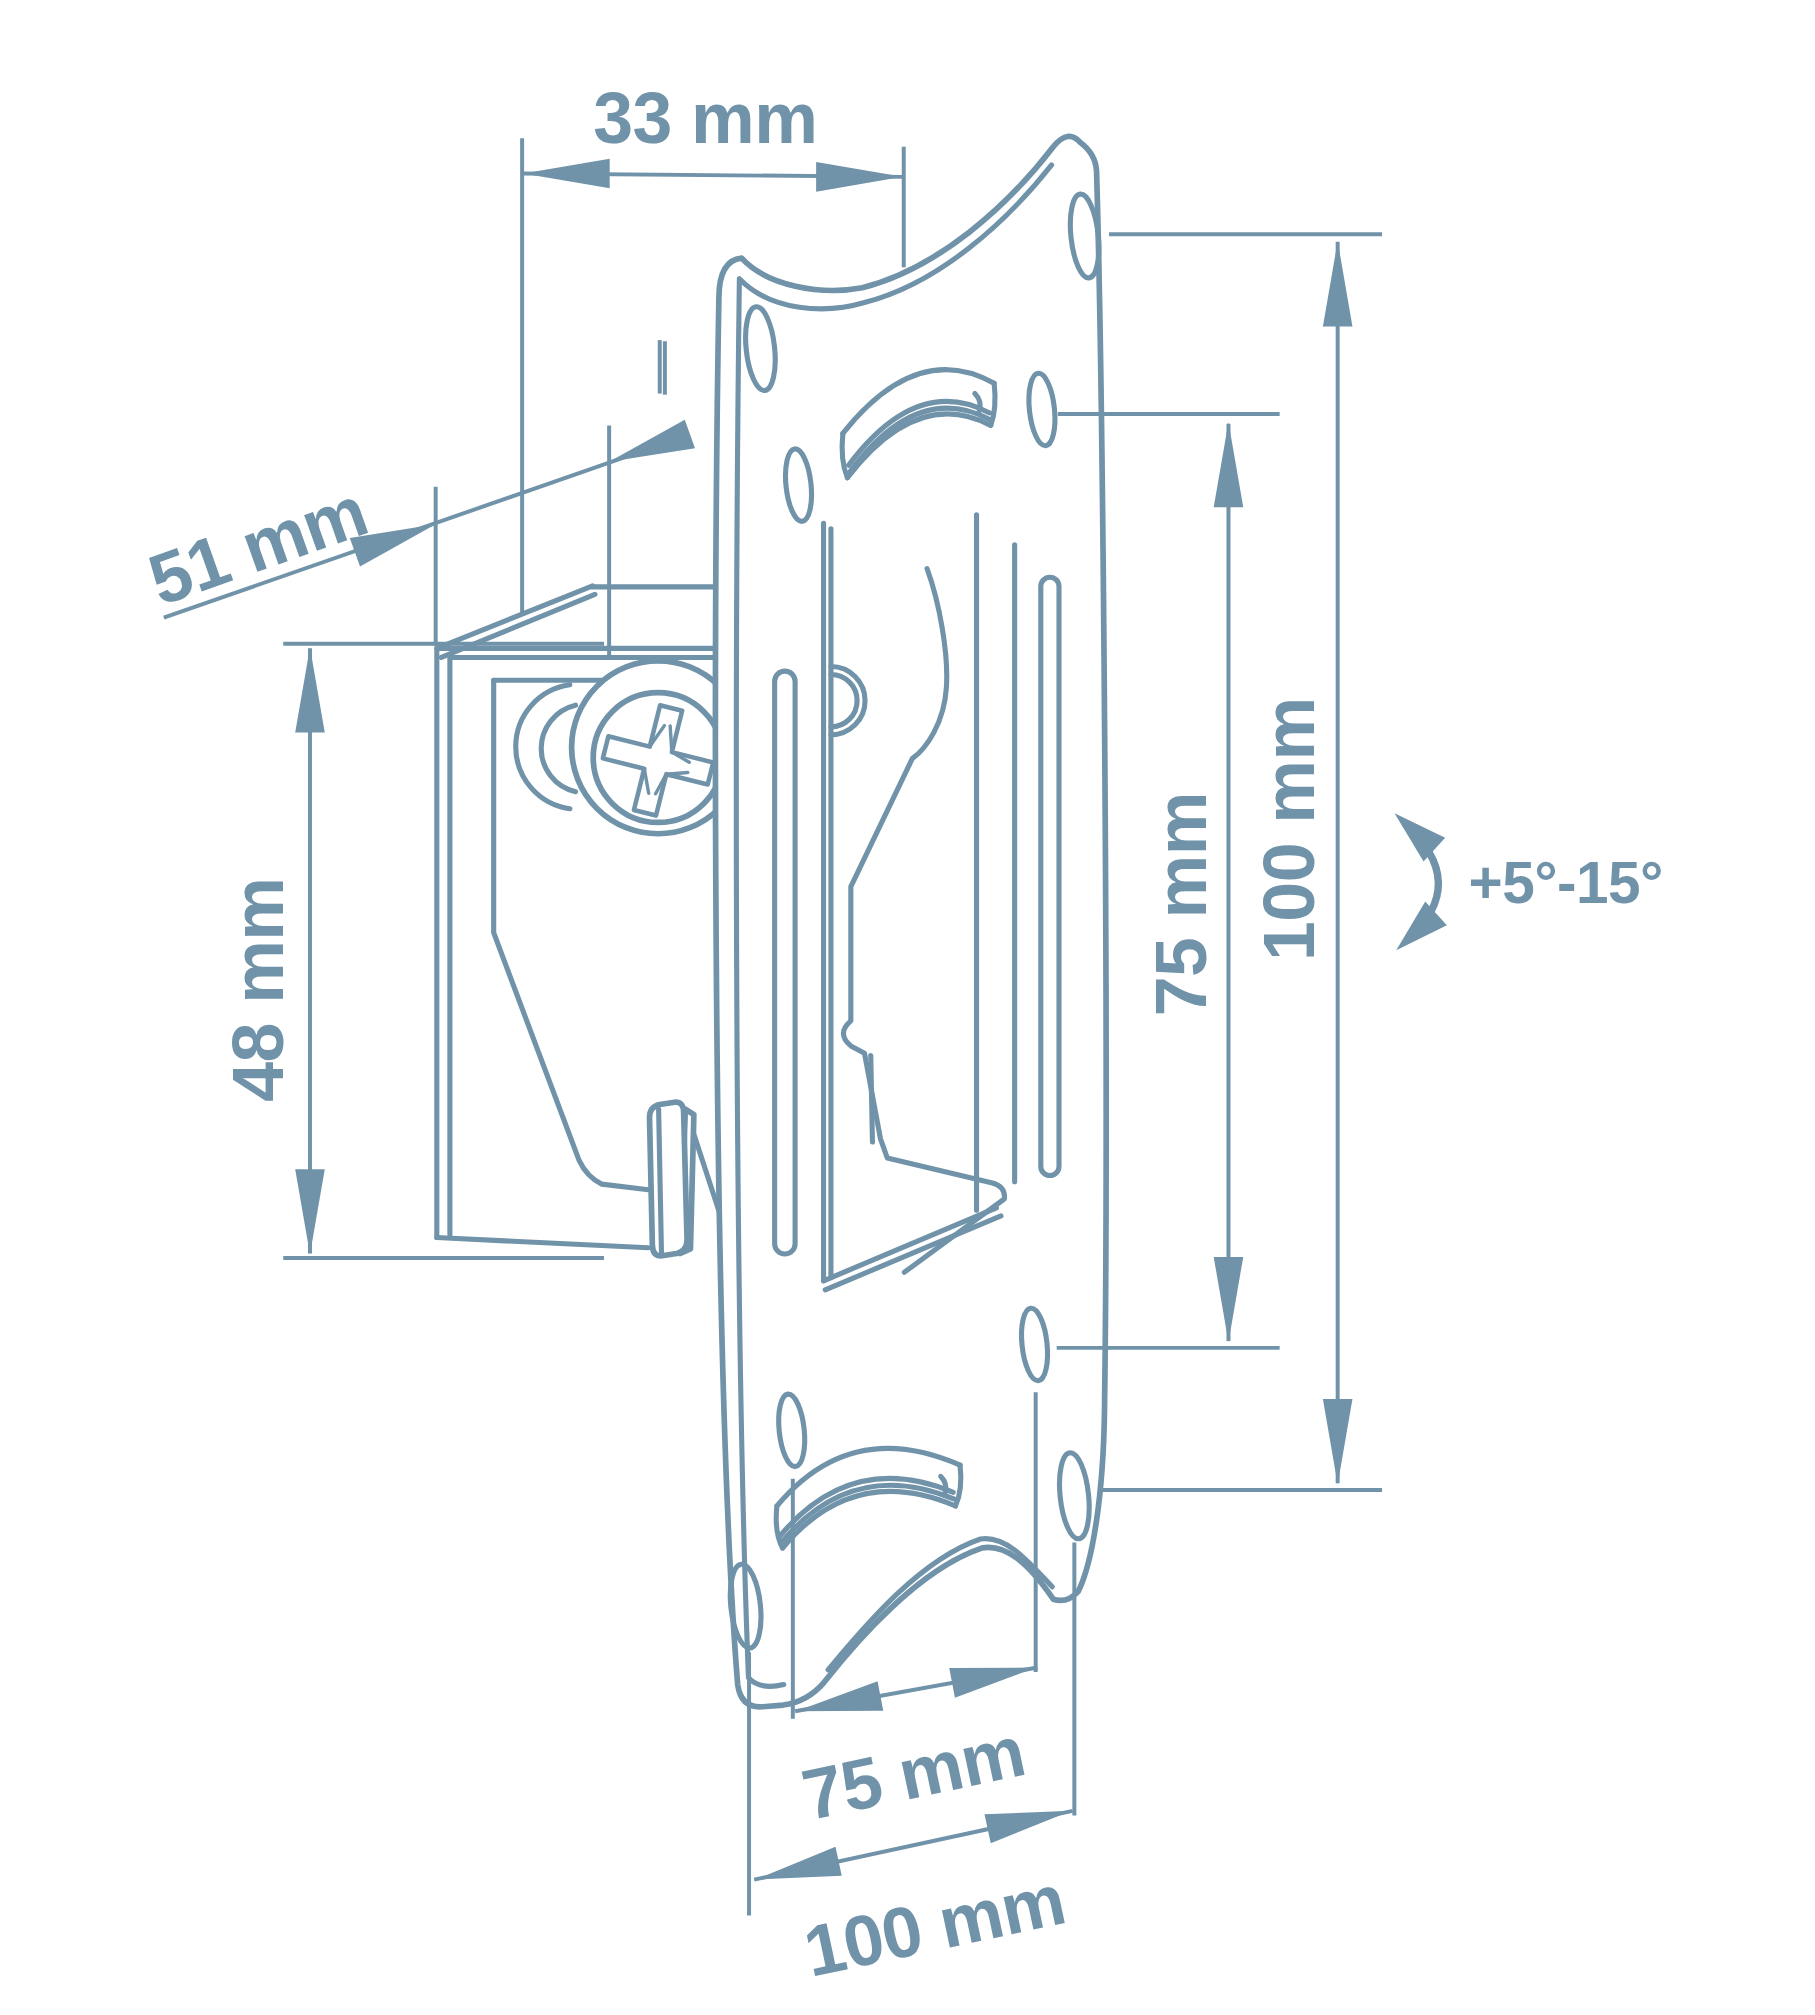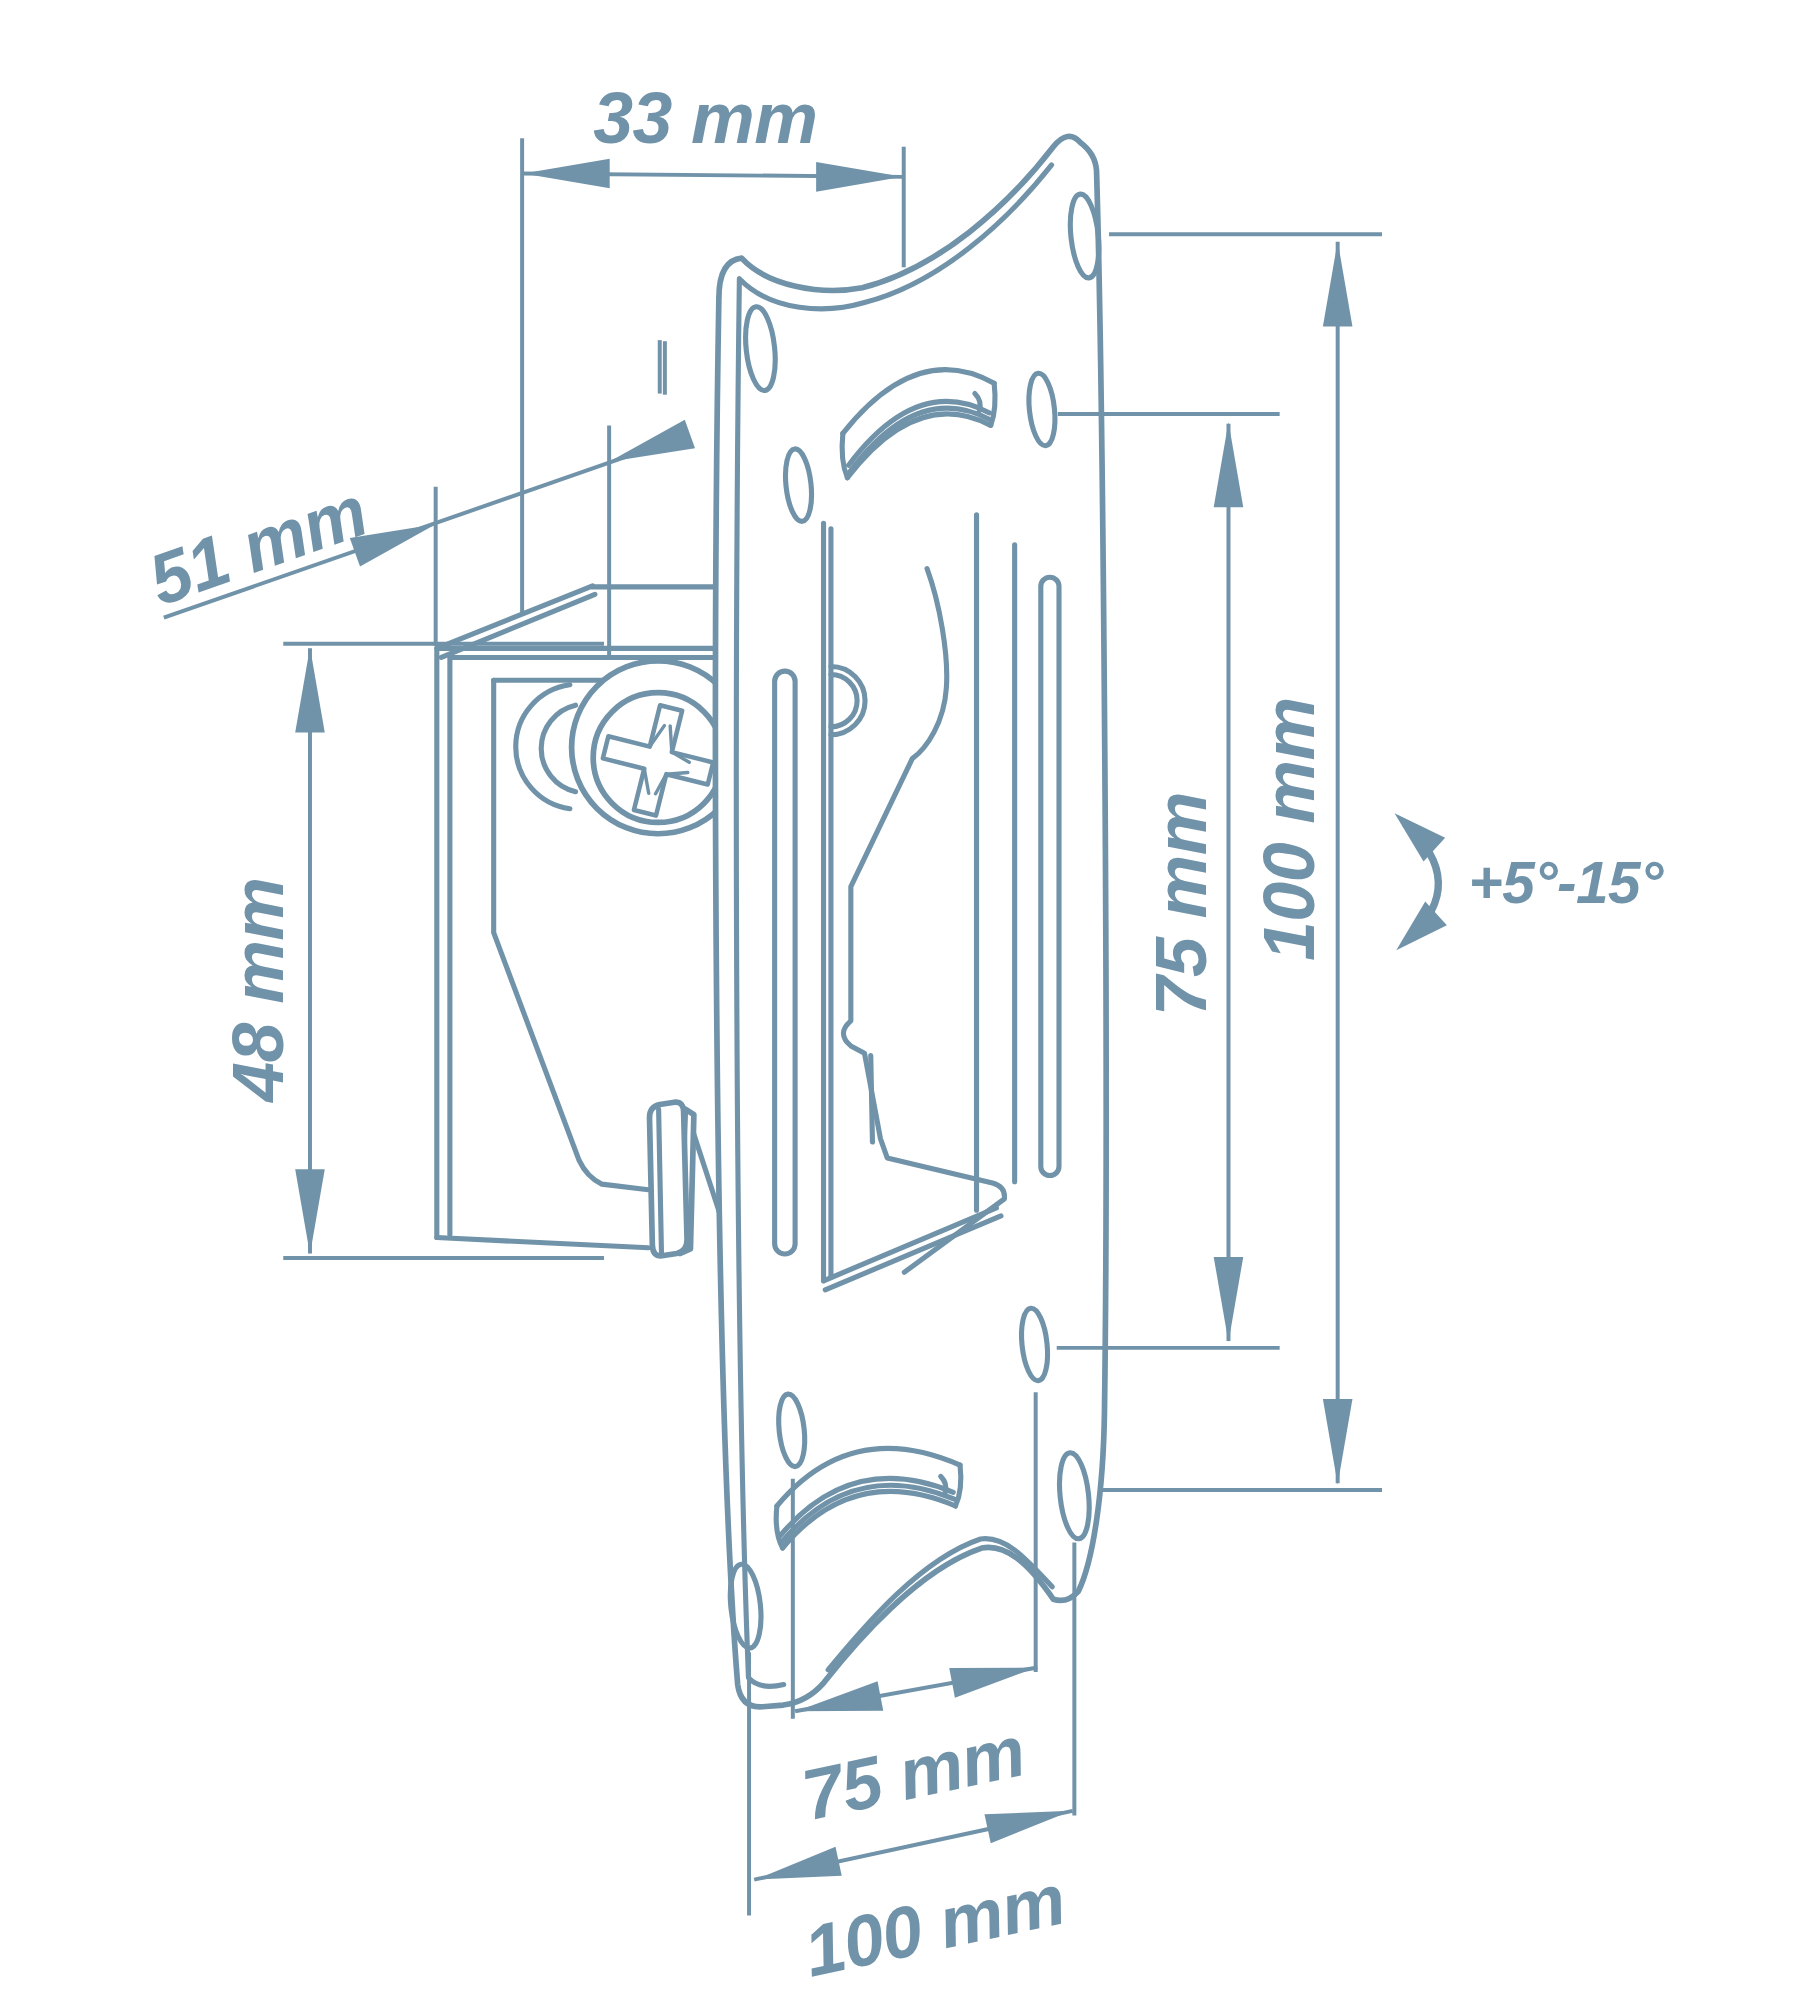--- a/index.html
+++ b/index.html
@@ -1,17 +1,17 @@
 <!DOCTYPE html>
 <html style="--ink: #7193a9; --bg: #ffffff;font-size:9px"><head>
 <meta charset="utf-8">
 <style>
   :root { --ink:#7193a9; --bg:#ffffff; }
   html,body{margin:0;padding:0;background:var(--bg);}
-  .stage{position:relative;width:1816px;height:2015px;background:var(--bg);overflow:hidden;font-style:italic;}
+  .stage{position:relative;width:1816px;height:2015px;background:var(--bg);overflow:hidden;}
   svg{display:block;}
   .ln{stroke:var(--ink);fill:none;stroke-width:9;stroke-linecap:round;stroke-linejoin:round;}
   .lnw{stroke:var(--ink);fill:#ffffff;stroke-width:10;stroke-linecap:round;stroke-linejoin:round;}
   .dim{stroke:var(--ink);fill:none;stroke-width:7;stroke-linecap:butt;}
   .ah{fill:var(--ink);stroke:none;}
   .dim-text{font-family:"Liberation Sans",sans-serif;font-weight:bold;font-size:126px;
             fill:var(--ink);letter-spacing:-1px;}
 </style>
 </head>
 <body>

